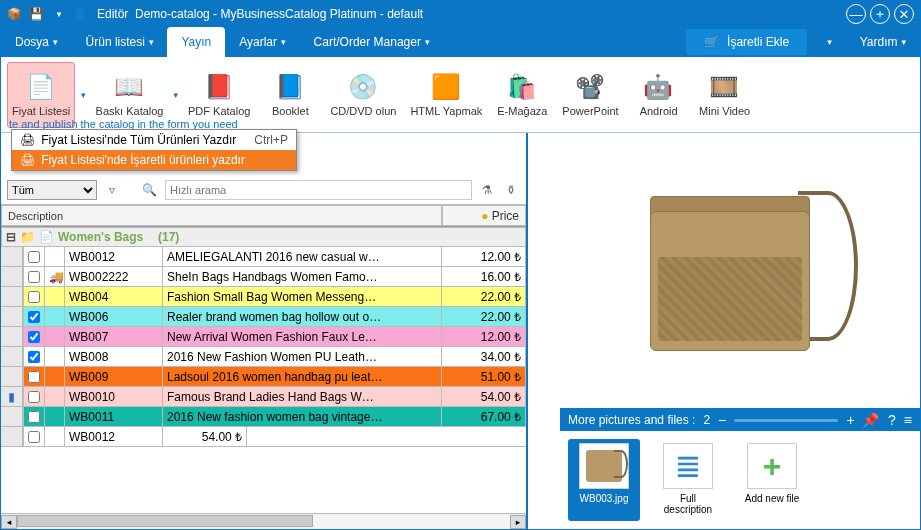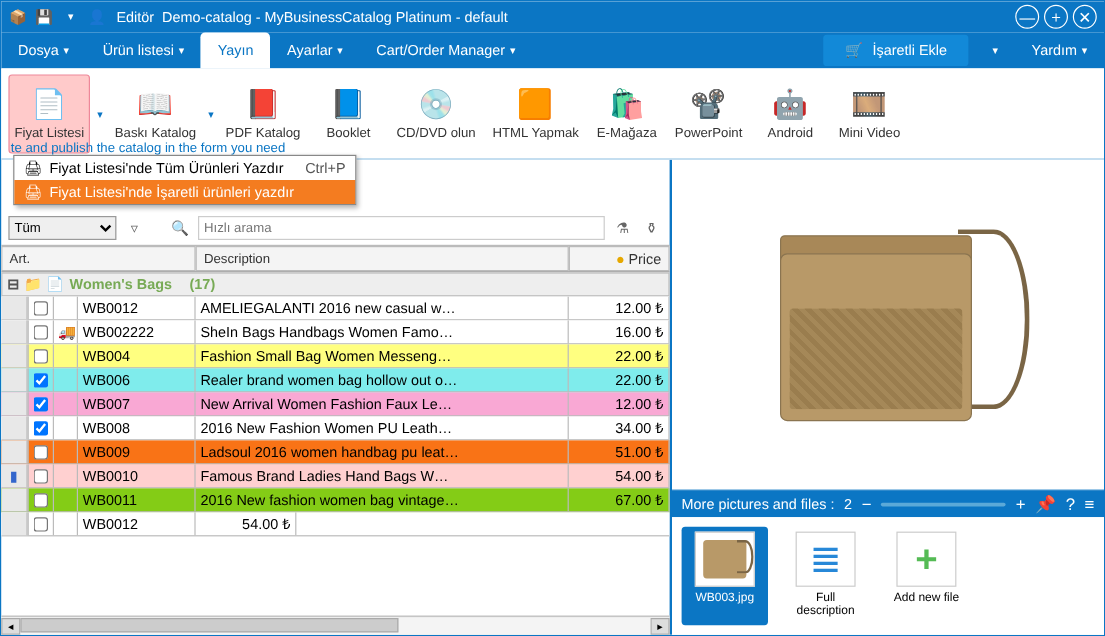--- a/index.html
+++ b/index.html
@@ -18,21 +18,21 @@
 .ribbon{background:#fff;height:76px;border-bottom:1px solid #9ec9e6;display:flex;align-items:center;padding:0 6px;gap:6px;position:relative}
 .ribbon .ritem{display:flex;flex-direction:column;align-items:center;justify-content:center;min-width:60px;height:66px;gap:2px;cursor:pointer;padding:0 4px}
 .ribbon .ritem .ricon{width:32px;height:32px;display:flex;align-items:center;justify-content:center;font-size:24px}
 .ribbon .ritem .rlabel{font-size:11px;text-align:center;color:#333;line-height:1.1}
 .ribbon .ritem.price{background:#ffcaca;border:1px solid #e89;border-radius:3px}
 .ribbon .hint{color:#0b76c4;font-size:11px;position:absolute;left:8px;bottom:2px}
 .dropdown{position:absolute;top:128px;left:10px;background:#fff;border:1px solid #888;z-index:100;box-shadow:2px 2px 4px rgba(0,0,0,.3)}
 .dropdown .drow{display:flex;align-items:center;height:20px;padding:0 8px;gap:6px;cursor:pointer;white-space:nowrap}
 .dropdown .drow.sel{background:#f47c20;color:#fff}
 .dropdown .drow .shortcut{margin-left:12px;color:#555}
-.workarea{display:flex;height:calc(530px - 26px - 30px - 76px - 2px);}
+.workarea{display:flex;height:calc(530px - 26px - 30px - 76px - 2px);gap:32px;}
 .leftpane{flex:1;display:flex;flex-direction:column;border-right:2px solid #0b76c4;min-width:0}
 .filterbar{height:30px;border-bottom:1px solid #bbb;display:flex;align-items:center;padding:0 6px;gap:6px;margin-top:42px}
 .filterbar select{height:20px;border:1px solid #999;font-size:11px}
 .filterbar input{height:20px;border:1px solid #ccc;flex:1;padding:0 4px;font-size:11px;color:#999}
 .filterbar .ficon{width:18px;height:18px;display:inline-flex;align-items:center;justify-content:center;color:#666;cursor:pointer}
 .tablehead{height:22px;display:flex;border-bottom:1px solid #999;background:#f4f4f4}
 .tablehead .th{border:1px solid #bbb;display:flex;align-items:center;padding:0 6px;font-size:11px;color:#333}
 .th-art{width:162px}
 .th-desc{flex:1}
 .th-price{width:84px;justify-content:flex-end}
@@ -183,21 +183,20 @@
     <div class="filterbar">
       <select style="width:90px"><option>Tüm</option></select>
       <span class="ficon">▿</span>
       <span style="width:8px"></span>
       <span class="ficon" style="color:#e6a800">🔍</span>
       <input placeholder="Hızlı arama" style="">
       <span class="ficon">⚗</span>
       <span class="ficon">⚱</span>
     </div>
     <div class="tablehead">
-      <div class="th th-art">Art.</div>
       <div class="th th-desc">Description</div>
       <div class="th th-price"><span class="coin">●</span>&nbsp;<span>Price</span></div>
     </div>
     <div class="grouprow">
       <span style="color:#555">⊟</span>
       <span>📁</span>
       <span style="color:#3a9">📄</span>
       <span>Women's Bags</span>
       &nbsp;&nbsp;<span>(17)</span>
     </div>
@@ -275,21 +274,21 @@
         <div class="trow" style="background: rgb(255, 208, 208);">
           <div class="cell c-ind" style="background:#e8e8e8;color:#36c">▮</div>
           <div class="cell c-chk">
             <input type="checkbox" style="">
           </div>
           <div class="cell" style="width:20px"></div>
           <div class="cell c-art" style="width:98px">WB0010</div>
           <div class="cell c-desc">Famous Brand Ladies Hand Bags W…</div>
           <div class="cell c-price">54.00 ₺</div>
         </div>
-        <div class="trow" style="background: #84cc16;">
+        <div class="trow" style="background: #14b8a6;">
           <div class="cell c-ind" style="background:#e8e8e8;color:#36c"></div>
           <div class="cell c-chk">
             <input type="checkbox" style="">
           </div>
           <div class="cell" style="width:20px"></div>
           <div class="cell c-art" style="width:98px">WB0011</div>
           <div class="cell c-desc">2016 New fashion women bag vintage…</div>
           <div class="cell c-price">67.00 ₺</div>
         </div>
         <div class="trow" style="background: rgb(255, 255, 255);">

